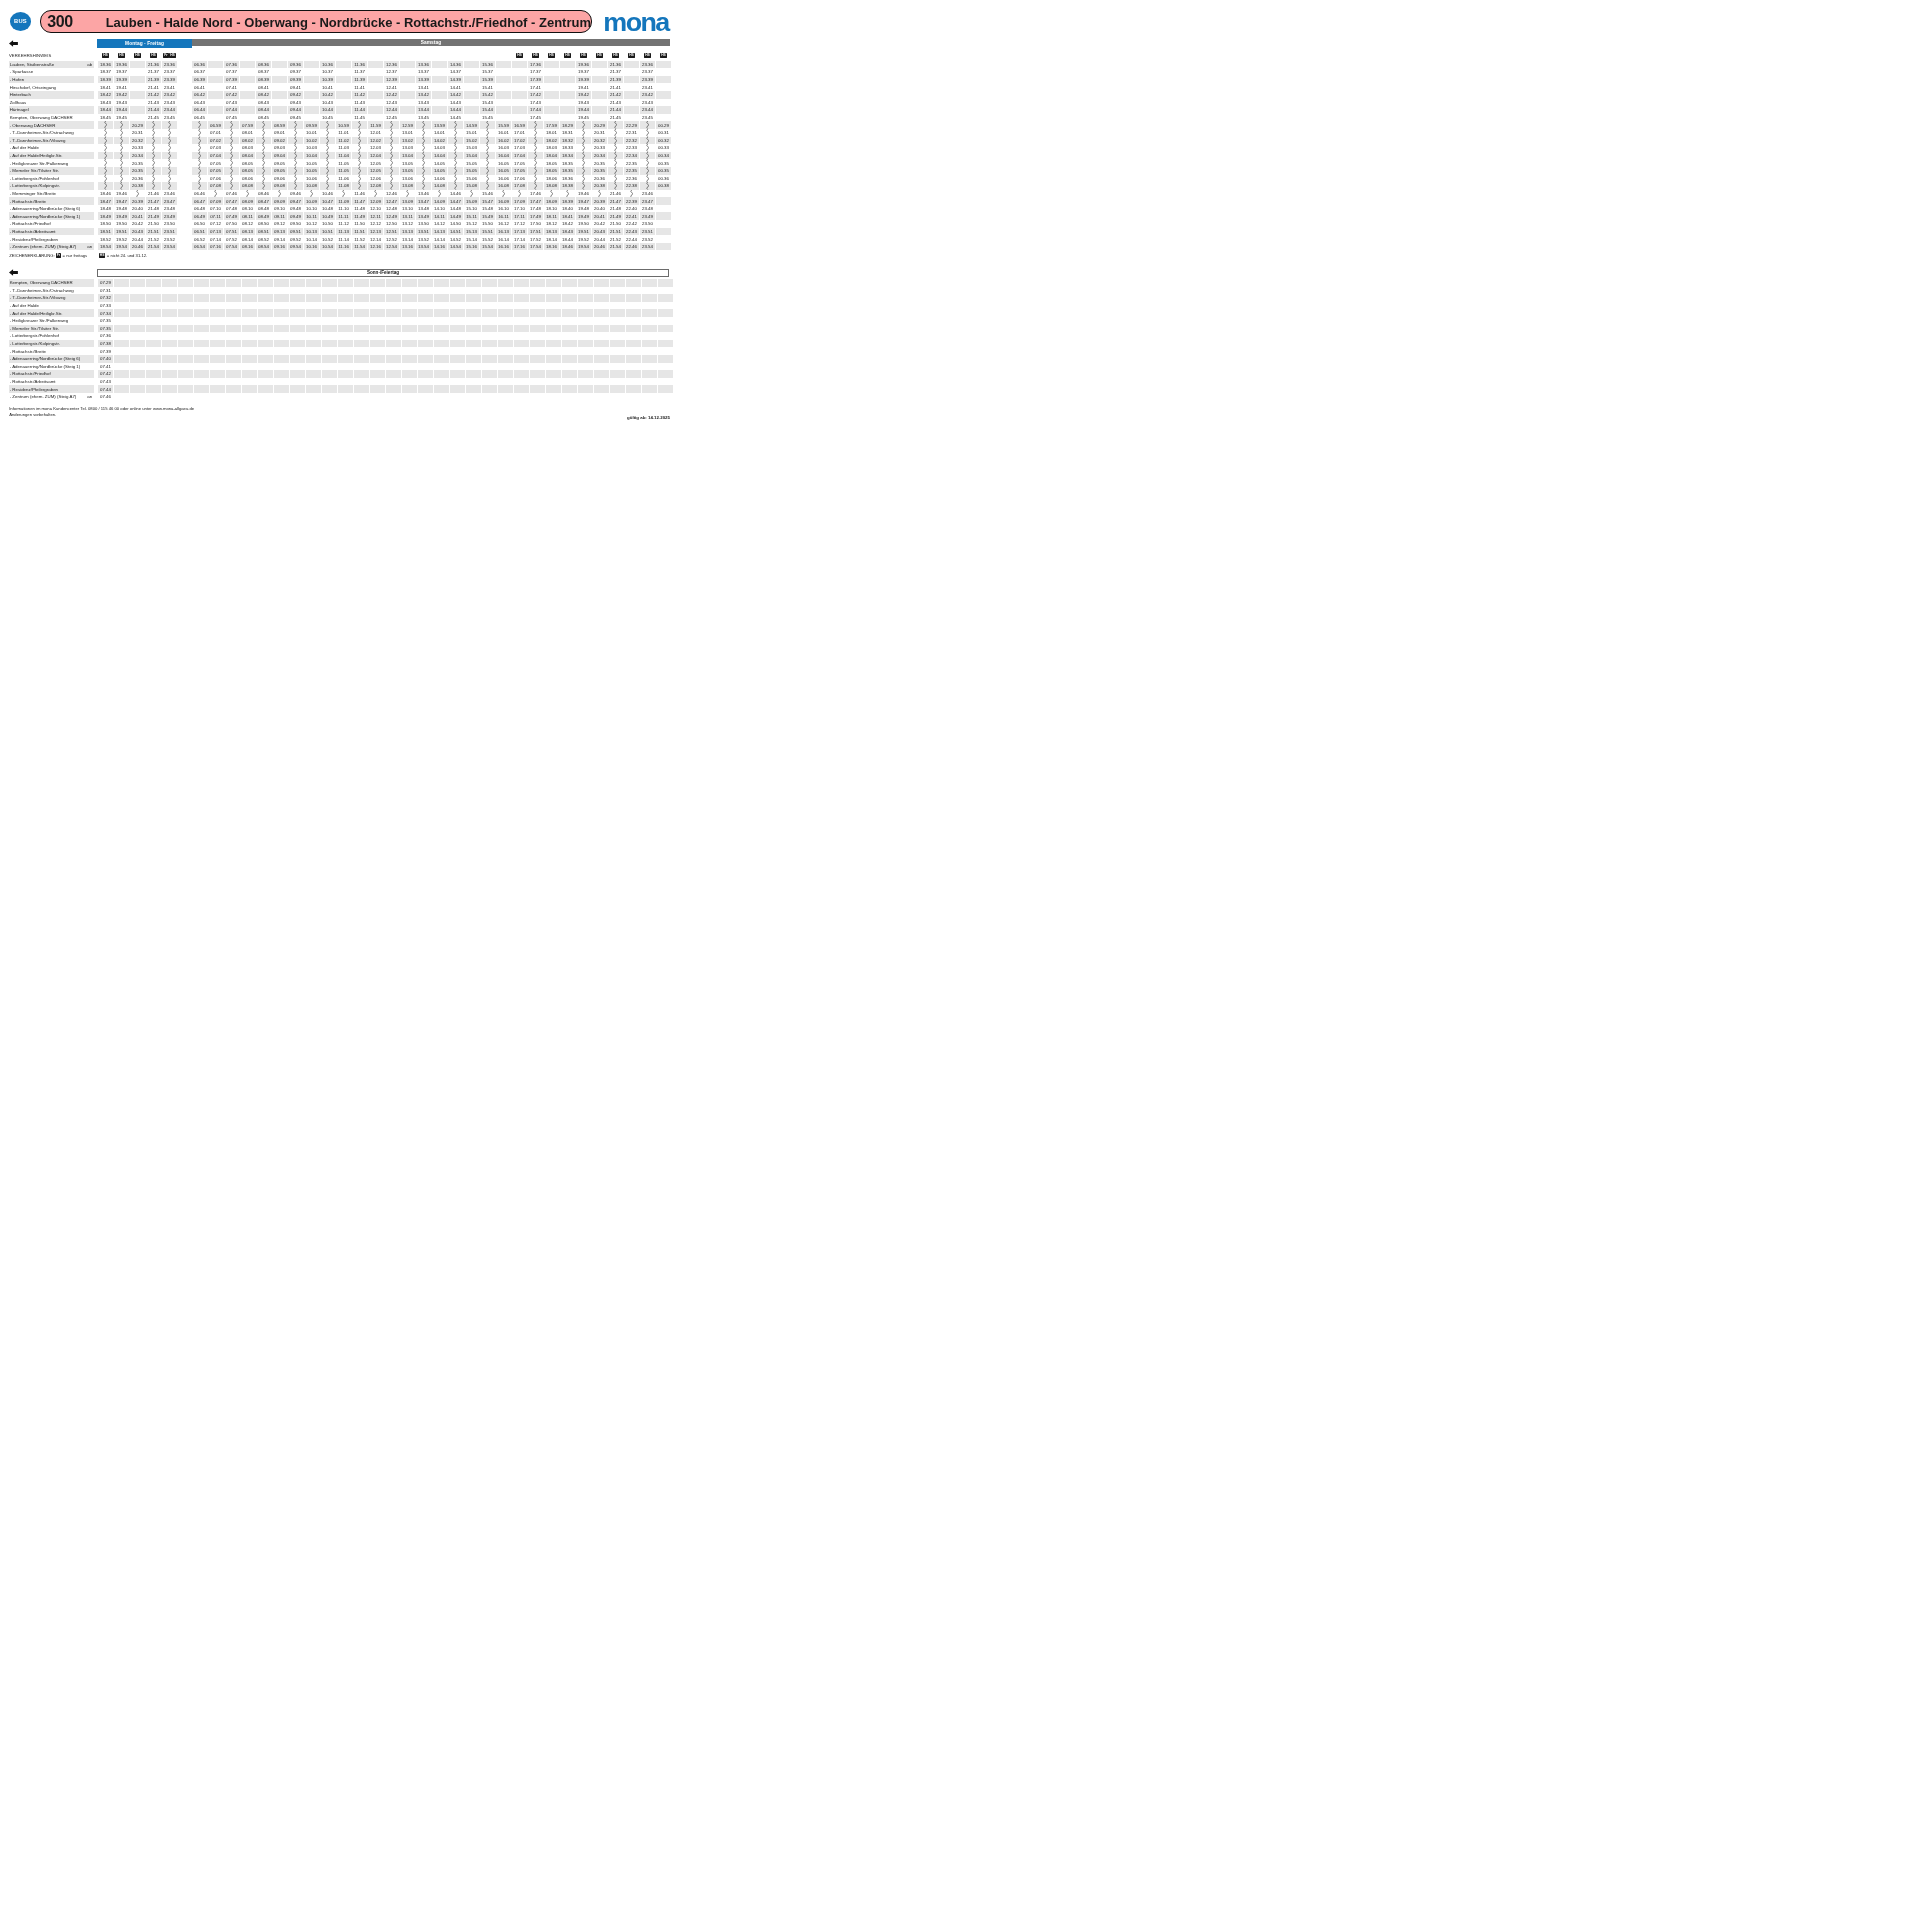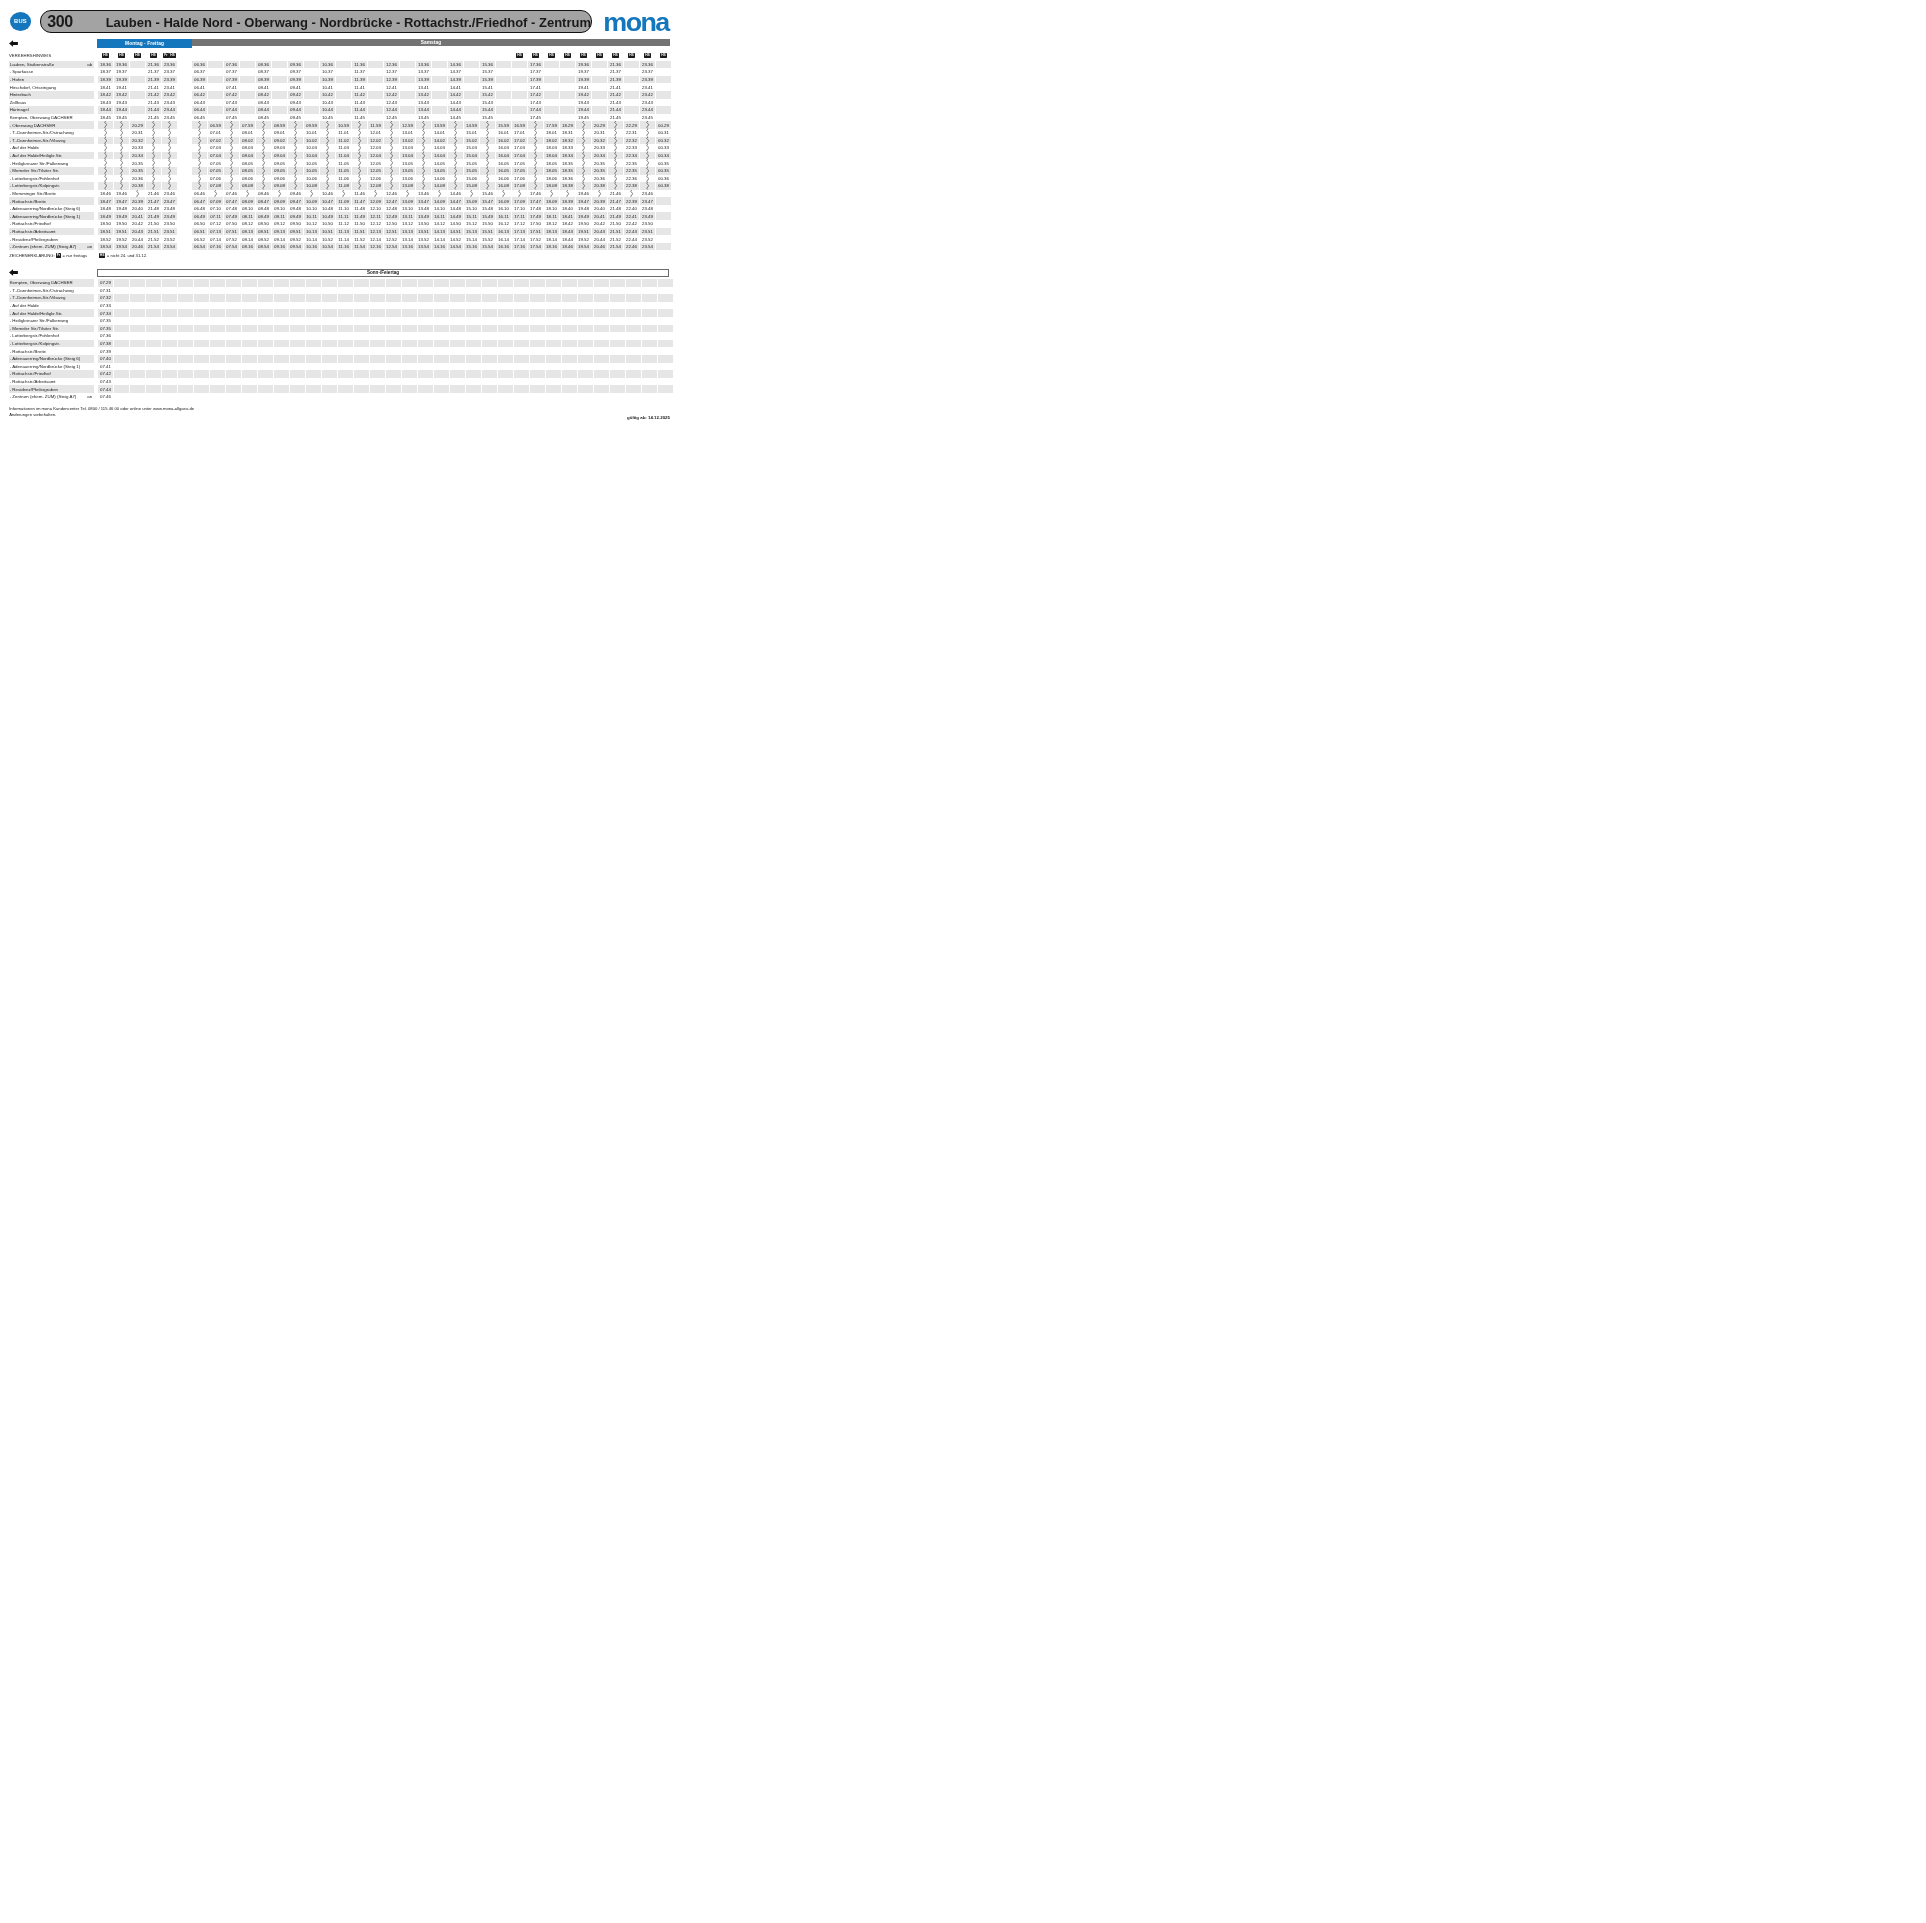--- a/index.html
+++ b/index.html
@@ -4,21 +4,21 @@
 <style>
   html,body{margin:0;padding:0;background:#ffffff;}
   body{font-family:"Liberation Sans","DejaVu Sans",sans-serif;color:#1a1a1a;}
   .sheet{position:relative;width:680px;height:481px;background:#fff;overflow:hidden;}
 
   
   .bus-circle{position:absolute;left:9.6px;top:11.6px;width:21.6px;height:19px;border-radius:50%;
     background:#1476bc;display:flex;align-items:center;justify-content:center;
     color:#fff;font-weight:bold;font-size:5.8px;letter-spacing:0.1px;}
   .route-box{position:absolute;left:40px;top:10.4px;width:552px;height:23px;border:1px solid #111;
-    border-radius:11px;box-sizing:border-box;background:#a3a3a3;}
+    border-radius:11px;box-sizing:border-box;background:#fca5a5;}
   .route-number{position:absolute;left:6.2px;top:50%;transform:translateY(-50%);
     font-size:16px;font-weight:bold;letter-spacing:-0.4px;}
   .route-title{position:absolute;left:0;right:0;top:50%;transform:translateY(-50%);
     text-align:right;font-size:13px;font-weight:bold;}
   .mona{position:absolute;right:11.6px;top:10px;font-size:25.4px;font-weight:bold;color:#1476bc;
     letter-spacing:-1.5px;transform:scaleX(1.06);transform-origin:right;line-height:1;}
 
   
   .dir-arrow{position:absolute;width:8.9px;height:7px;}
   .dir-arrow svg{display:block;width:100%;height:100%;}

